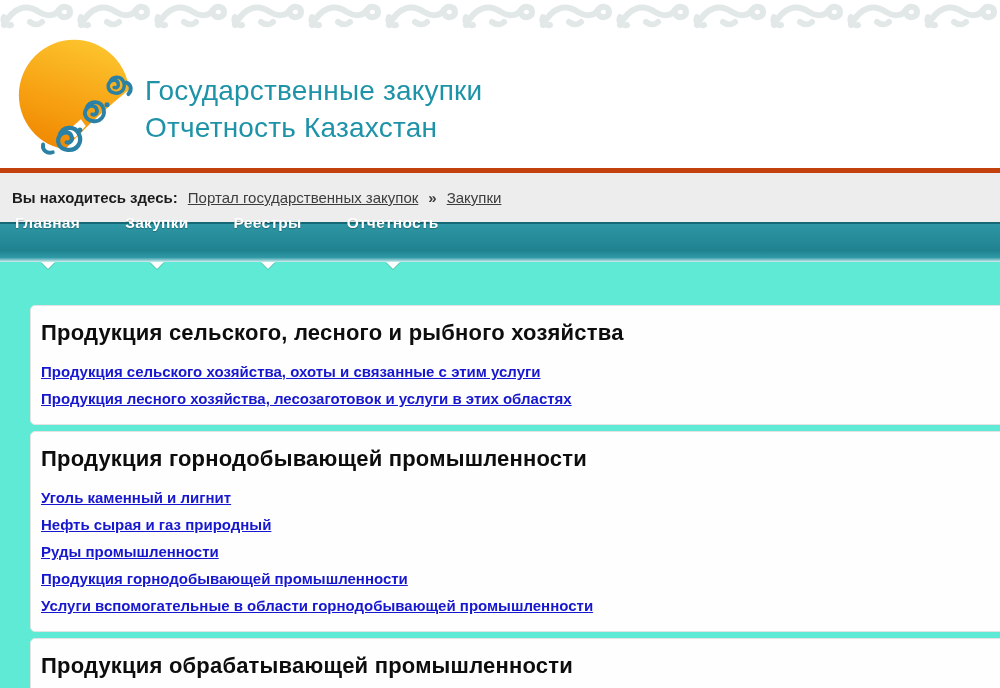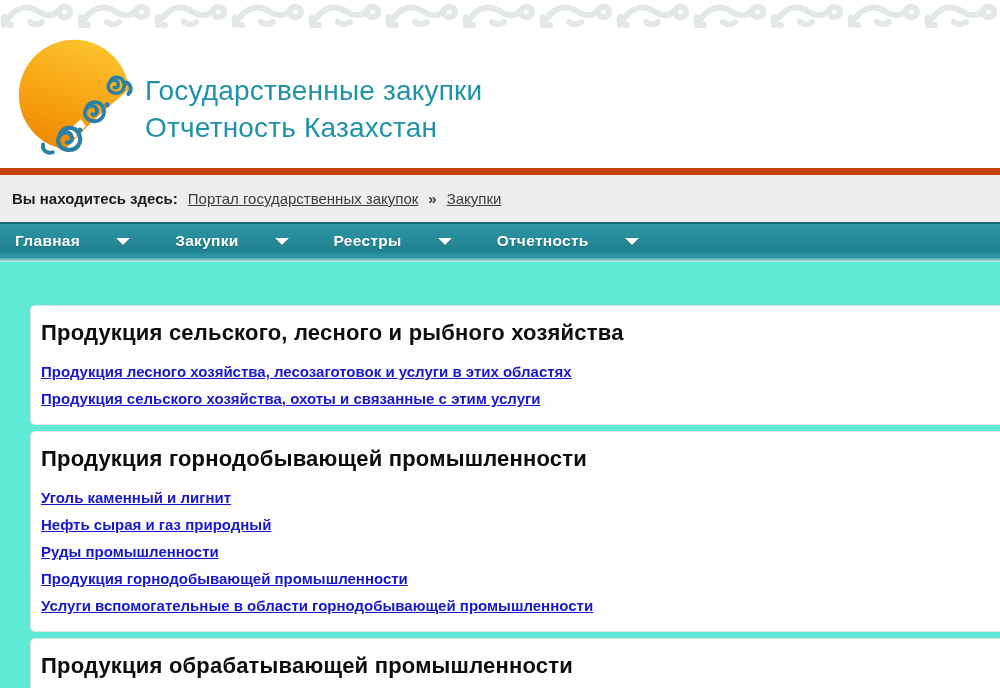--- a/index.html
+++ b/index.html
@@ -42,21 +42,21 @@
     font-size: 28px;
     line-height: 37px;
     color: #1e93a8;
     letter-spacing: 0.2px;
   }
 
   
   .breadcrumb-bar {
     height: 54px;
     background: #ededed;
-    border-top: 7px solid #c2410c;
+    border-top: 5px solid #c2410c;
     display: flex;
     align-items: center;
     padding-left: 12px;
     font-size: 15px;
     gap: 10px;
   }
   .bc-label { font-weight: bold; color: #1c1c1c; }
   .bc-link {
     color: #3d3d3d;
     text-decoration: underline;
@@ -69,24 +69,25 @@
     height: 40px;
     background: linear-gradient(#2e96a5 0%, #20828f 70%, #2f99a6 88%, #a6d8dc 97%, #d9eeef 100%);
     border-top: 2px solid #156875;
     display: flex;
     align-items: center;
     padding-left: 15px;
   }
   .nav-item {
     display: flex;
     align-items: center;
-    gap: 36px;
+    gap: 26px;
     padding: 0 23px 0 0;
     margin-right: 22px;
     cursor: pointer;
+    flex-direction: column;
   }
   .nav-label {
     color: #ffffff;
     font-weight: bold;
     font-size: 15.5px;
     letter-spacing: 0.3px;
     text-shadow: 0 1px 1px rgba(0,0,0,0.25);
     padding-bottom: 4px;
   }
   .nav-arrow {
@@ -210,22 +211,22 @@
       </div>
       <div class="nav-item">
         <span class="nav-label">Отчетность</span>
         <span class="nav-arrow"></span>
       </div>
     </nav>
 
   <main class="content" id="content">
       <section class="cat-box">
         <h2 class="cat-title">Продукция сельского, лесного и рыбного хозяйства</h2>
+        <a class="cat-link">Продукция сельского хозяйства, охоты и связанные с этим услуги</a>
         <a class="cat-link">Продукция лесного хозяйства, лесозаготовок и услуги в этих областях</a>
-        <a class="cat-link">Продукция сельского хозяйства, охоты и связанные с этим услуги</a>
       </section>
       <section class="cat-box">
         <h2 class="cat-title">Продукция горнодобывающей промышленности</h2>
         <a class="cat-link">Уголь каменный и лигнит</a>
         <a class="cat-link">Нефть сырая и газ природный</a>
         <a class="cat-link">Руды промышленности</a>
         <a class="cat-link">Продукция горнодобывающей промышленности</a>
         <a class="cat-link">Услуги вспомогательные в области горнодобывающей промышленности</a>
       </section>
       <section class="cat-box">

